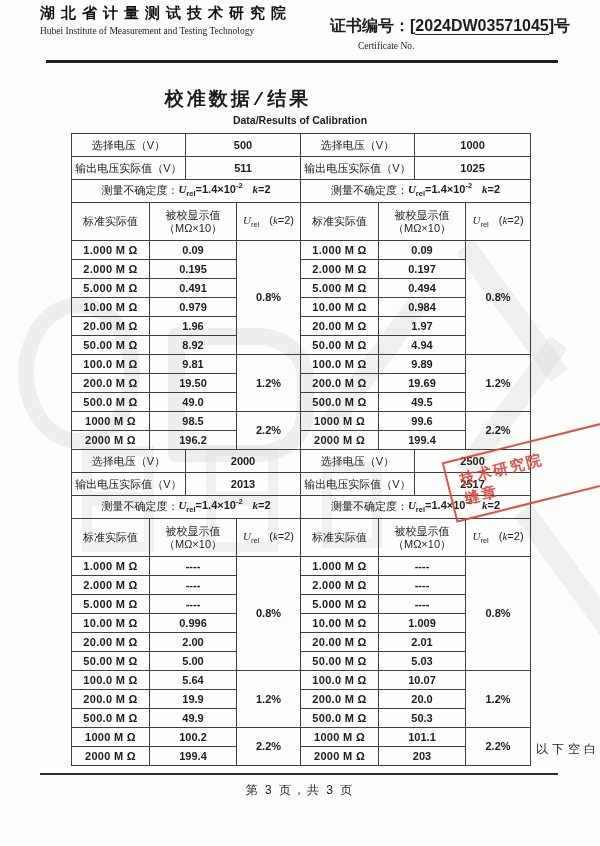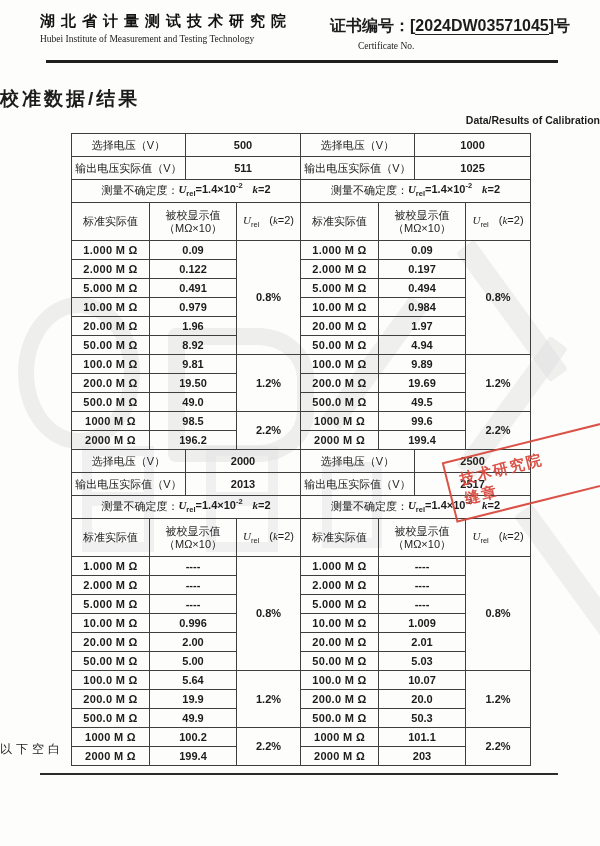--- a/index.html
+++ b/index.html
@@ -1,50 +1,50 @@
 <!DOCTYPE html>
 <html><head>
 <meta charset="utf-8">
 <style>
   html,body{margin:0;padding:0;}
   #page{position:relative;width:600px;height:846px;background:#fdfdfc;overflow:hidden;
         font-family:"Liberation Sans",sans-serif;color:#1c1c1c;}
   
-  .inst{position:absolute;left:40px;top:12px;z-index:2;}
+  .inst{position:absolute;left:40px;top:4px;z-index:2;}
   .inst-cn{font-size:15px;font-weight:700;letter-spacing:6px;color:#111;white-space:nowrap;}
   .inst-en{font-size:9.5px;font-family:"Liberation Serif",serif;color:#222;margin-top:3px;}
   .cert{position:absolute;left:330px;top:16px;z-index:2;}
   .cert-line{font-size:16px;font-weight:700;white-space:nowrap;}
   .cert-no{border-bottom:1px solid #222;}
   .cert-en{font-size:9.5px;font-family:"Liberation Serif",serif;color:#222;margin-top:4px;padding-left:28px;}
   .rule{position:absolute;left:46px;top:60px;width:512px;height:3px;background:#1f1f1f;z-index:2;}
-  .title{position:absolute;left:0;top:86px;width:476px;
-         font-size:19px;font-weight:700;letter-spacing:3px;z-index:2;}
-  .subtitle{position:absolute;left:0;top:114px;width:600px;text-align:right;
+  .title{position:absolute;left:0;top:86px;width:476px;text-align:center;
+         font-size:19px;font-weight:700;letter-spacing:3px;z-index:2;font-family:Liberation Mono, monospace;}
+  .subtitle{position:absolute;left:0;top:114px;width:600px;text-align:center;
          font-size:10.5px;font-weight:700;z-index:2;}
   
   .doc{position:absolute;left:71px;top:133px;width:459px;z-index:2;}
   table.cal{border-collapse:collapse;width:459px;table-layout:fixed;font-size:11px;background:transparent;}
   table.cal + table.cal{margin-top:-1px;}
   table.cal td{border:1px solid #3f3f3f;text-align:center;vertical-align:middle;
                padding:0 2px;height:18px;line-height:1.15;overflow:hidden;}
   tr.info td{height:22px;}
   tr.head td{height:37px;}
   .num{font-weight:700;}
   .std{font-weight:700;letter-spacing:.3px;}
   .val{font-weight:700;}
   .ucell{font-weight:700;margin-top:40px;}
   .mi{font-style:italic;font-family:"Liberation Serif",serif;font-weight:700;}
   .mi2{font-style:italic;font-family:"Liberation Serif",serif;}
   sub{font-size:7.5px;}
   sup{font-size:7.5px;}
   .unc .mathpart{font-weight:700;}
   .gap{display:inline-block;width:10px;}
   
-  .blank-note{position:absolute;left:0;top:741px;width:600px;text-align:left;
+  .blank-note{position:absolute;left:0;top:741px;width:600px;text-align:right;
               font-size:12px;letter-spacing:4px;z-index:2;}
   .footer-rule{position:absolute;left:40px;top:773px;width:518px;height:2px;background:#2c2c2c;z-index:2;}
   .page-num{position:absolute;left:0;top:782px;width:600px;text-align:center;
             font-size:12px;letter-spacing:2px;z-index:2;}
   
   .wm{position:absolute;z-index:1;opacity:.45;}
   .wm-ring{left:18px;top:297px;width:90px;height:120px;border:16px solid #dcdcdc;border-radius:50%;}
   .wm-d{left:168px;top:328px;width:112px;height:100px;border:17px solid #dcdcdc;
         border-radius:8px 56px 56px 8px / 8px 50px 50px 8px;}
   .wm-bar{background:#dedede;height:22px;border-radius:3px;}
@@ -134,21 +134,21 @@
       <tr>
         <td class="std">1.000 M Ω</td>
         <td colspan="2" class="val">0.09</td>
         <td rowspan="6" class="ucell">0.8%</td>
         <td class="std">1.000 M Ω</td>
         <td colspan="2" class="val">0.09</td>
         <td rowspan="6" class="ucell">0.8%</td>
       </tr>
       <tr>
         <td class="std">2.000 M Ω</td>
-        <td colspan="2" class="val">0.122</td>
+        <td colspan="2" class="val">0.195</td>
         <td class="std">2.000 M Ω</td>
         <td colspan="2" class="val">0.197</td>
       </tr>
       <tr>
         <td class="std">5.000 M Ω</td>
         <td colspan="2" class="val">0.491</td>
         <td class="std">5.000 M Ω</td>
         <td colspan="2" class="val">0.494</td>
       </tr>
       <tr>
@@ -318,14 +318,15 @@
       </table>
   </div>
 
   <div class="stamp">
     <div class="stamp-l1">技术研究院</div>
     <div class="stamp-l2">缝章</div>
   </div>
 
   <div class="blank-note">以下空白</div>
   <div class="footer-rule"></div>
+  <div class="page-num">第 3 页，共 3 页</div>
 
 </div>
 
 </body></html>

